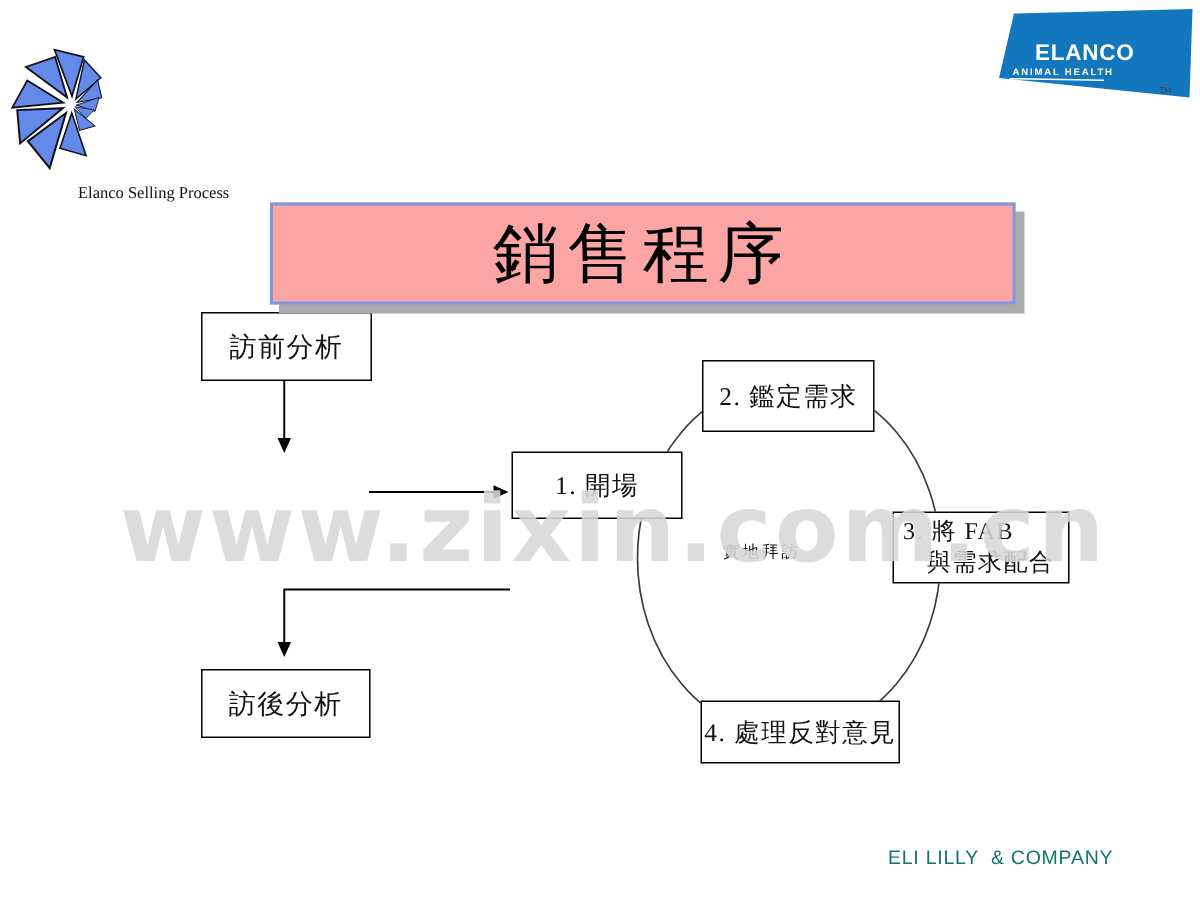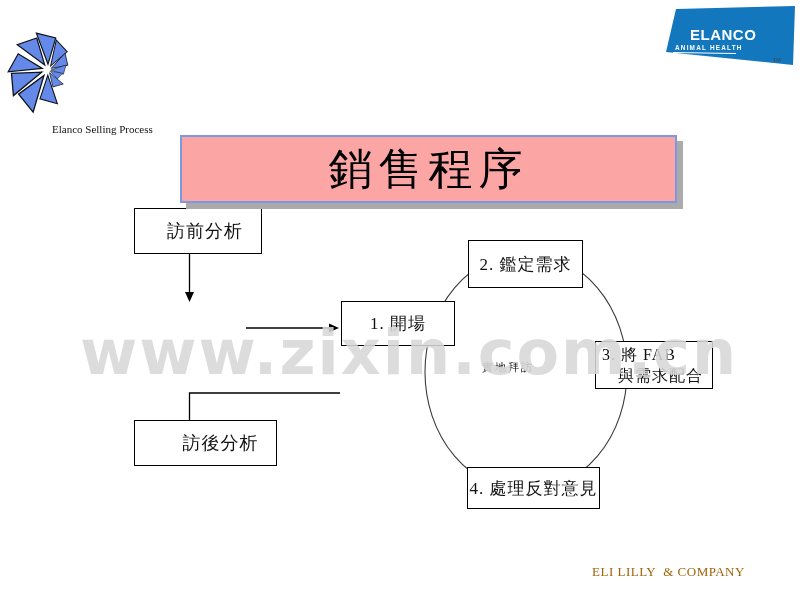--- a/index.html
+++ b/index.html
@@ -21,43 +21,43 @@
   .title-text{font-family:"Liberation Serif","DejaVu Serif",serif;font-size:44px;
               letter-spacing:6px;color:#000;white-space:nowrap;}
 
   
   .diagram-svg{position:absolute;left:0;top:0;z-index:1;pointer-events:none;}
   .dbox{position:absolute;background:#fff;border:1px solid #000;z-index:2;
         display:flex;align-items:center;justify-content:center;
         font-family:"Liberation Serif","DejaVu Serif",serif;font-size:17px;
         letter-spacing:1px;color:#111;white-space:nowrap;}
   .dbox.gray{background:#c3c3c3;}
-  .box-pre   {left:134px;top:208px;width:112px;height:44px;font-size:18px;padding-left:14px;}
+  .box-pre   {left:134px;top:208px;width:112px;height:44px;font-size:18px;}
   .box-purpose{left:134px;top:303px;width:110px;height:43px;font-size:18px;}
   .box-step1 {left:341px;top:301px;width:112px;height:43px;}
   .box-step2 {left:468px;top:240px;width:113px;height:46px;}
   .box-step3 {left:595px;top:341px;width:110px;height:46px;
               flex-direction:column;align-items:flex-start;justify-content:center;
               font-size:16px;line-height:21px;padding-left:6px;font-family:Liberation Serif, serif;}
   .box-step3 .l2{padding-left:16px;}
   .box-step4 {left:467px;top:467px;width:131px;height:40px;}
   .box-step5 {left:340px;top:375px;width:113px;height:44px;}
-  .box-post  {left:134px;top:420px;width:111px;height:44px;font-size:18px;padding-left:30px;}
+  .box-post  {left:134px;top:446px;width:111px;height:44px;font-size:18px;}
   .center-label{position:absolute;left:482px;top:360px;z-index:2;
                 font-family:"Liberation Serif","DejaVu Serif",serif;font-size:11px;
                 letter-spacing:2px;color:#111;white-space:nowrap;}
 
   
   .watermark{position:absolute;left:80px;top:316px;z-index:6;pointer-events:none;
              font-family:"DejaVu Sans","Liberation Sans",sans-serif;font-weight:bold;
              font-size:62px;letter-spacing:2px;color:#d8d8d8;opacity:0.88;white-space:nowrap;}
 
   
-  .footer{position:absolute;left:592px;top:564px;font-family:Liberation Serif, serif;
-          font-size:13px;letter-spacing:0.5px;color:#a16207;white-space:pre;}
+  .footer{position:absolute;left:592px;top:564px;font-family:Liberation Sans, sans-serif;
+          font-size:13px;letter-spacing:0.5px;color:#0f766e;white-space:pre;}
 </style>
 </head>
 <body>
 
 <div class="slide">
 
   <svg class="pinwheel" viewBox="0 0 88 102">
     <g fill="#6489e9" stroke="#10121a" stroke-width="1.2">
       <polygon points="43,46 31,14 51,19" transform="rotate(-33 43 52) translate(43 52) scale(1.00) translate(-43 -52)"></polygon>
       <polygon points="43,46 31,14 51,19" transform="rotate(0 43 52) translate(43 52) scale(0.97) translate(-43 -52)"></polygon>

